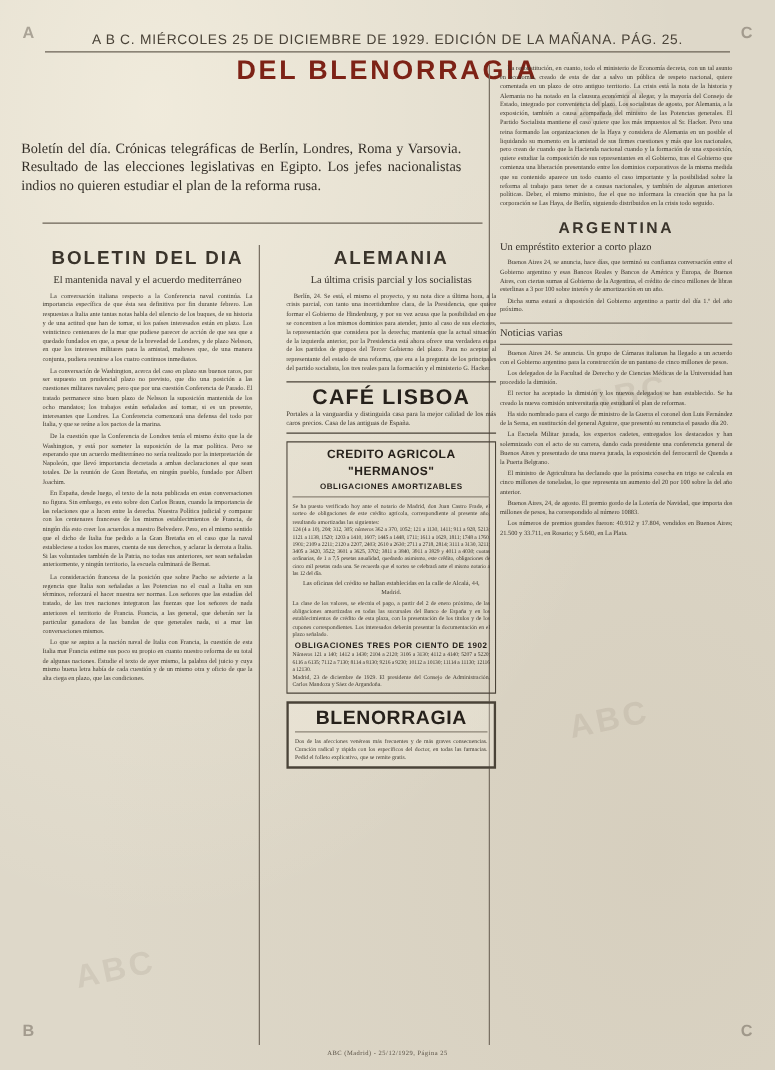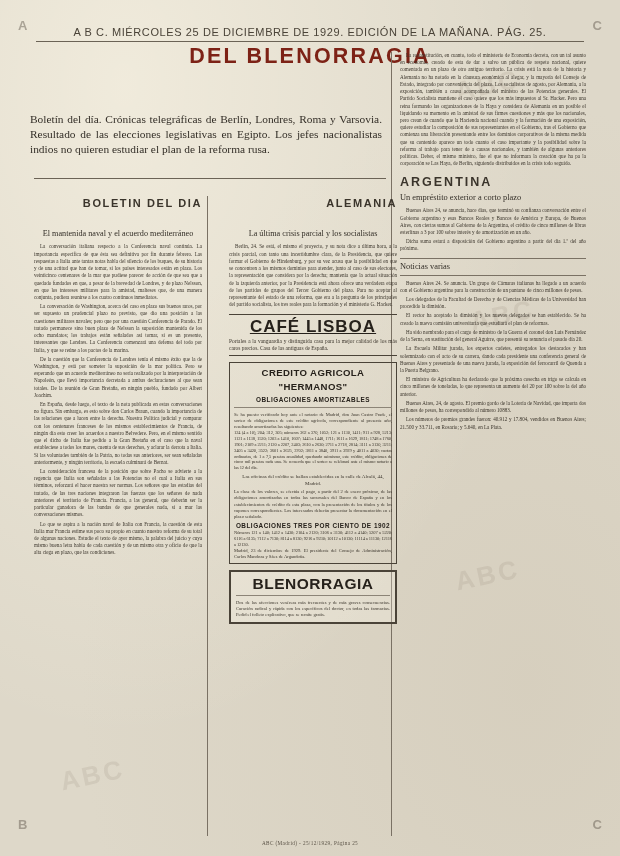--- a/index.html
+++ b/index.html
@@ -45,21 +45,21 @@
   }
   .head-title .l2{
     font-family:"Liberation Sans", sans-serif;
     font-weight:bold;
     font-size:21.5px;
     letter-spacing:2.2px;
     color:#7d2216;
     line-height:1.15;
   }
   .lede{
-    position:absolute;top:112px;left:30px;width:352px;
+    position:absolute;top:112px;left:17px;width:352px;
     font-size:11.4px;
     line-height:1.33;
     text-align:justify;
     color:#332e27;
     font-family:"Liberation Serif", serif;
   }
   .lede-rule{
     position:absolute;top:178px;left:34px;width:352px;
     border-bottom:1px solid #6b6356;
   }
@@ -77,25 +77,25 @@
   .c2{left:229px;top:196px;width:168px;height:638px;}
   .c3{left:400px;top:52px;width:186px;height:782px;}
   .vrule{
     position:absolute;width:0;border-left:1px solid #7a7164;
   }
   .v1{left:207px;top:196px;height:640px;}
   .v2{left:391px;top:52px;height:784px;}
   .colhead{
     font-family:"Liberation Sans", sans-serif;
     font-weight:bold;
-    text-align:right;
+    text-align:center;
     letter-spacing:1.6px;
-    font-size:11px;
+    font-size:15px;
     color:#3a342b;
-    margin-bottom:17px;
+    margin-bottom:2px;
   }
   .colsub{
     text-align:center;
     font-size:8.2px;
     font-family:"Liberation Serif", serif;
     color:#332e27;
     margin-bottom:5px;
     line-height:1.2;
   }
   .para{margin:0 0 2px 0;text-indent:6px;}
@@ -108,21 +108,20 @@
     padding:3px 0;
     text-align:center;
   }
   .ad-title{
     font-family:"Liberation Sans", sans-serif;
     font-weight:bold;
     font-size:17px;
     letter-spacing:1px;
     color:#26211b;
     line-height:1.05;
-    text-decoration:underline;
   }
   .ad-sub{
     font-size:5.4px;
     line-height:1.3;
     text-align:justify;
     margin-top:2px;
     color:#3b352c;
   }
   .ad2{
     border:1.4px solid #4a4338;
@@ -169,20 +168,21 @@
     font-weight:bold;
     font-size:15.5px;
     letter-spacing:.5px;
     text-align:center;
     color:#26211b;
     line-height:1;
   }
   .sechead{
     font-family:"Liberation Sans", sans-serif;
     font-weight:bold;
+    text-align:center;
     font-size:12.5px;
     letter-spacing:2px;
     color:#3a342b;
     margin:6px 0 2px 0;
   }
   .sechead-sm{
     font-family:"Liberation Serif", serif;
     text-align:left;
     font-size:8.4px;
     color:#332e27;

